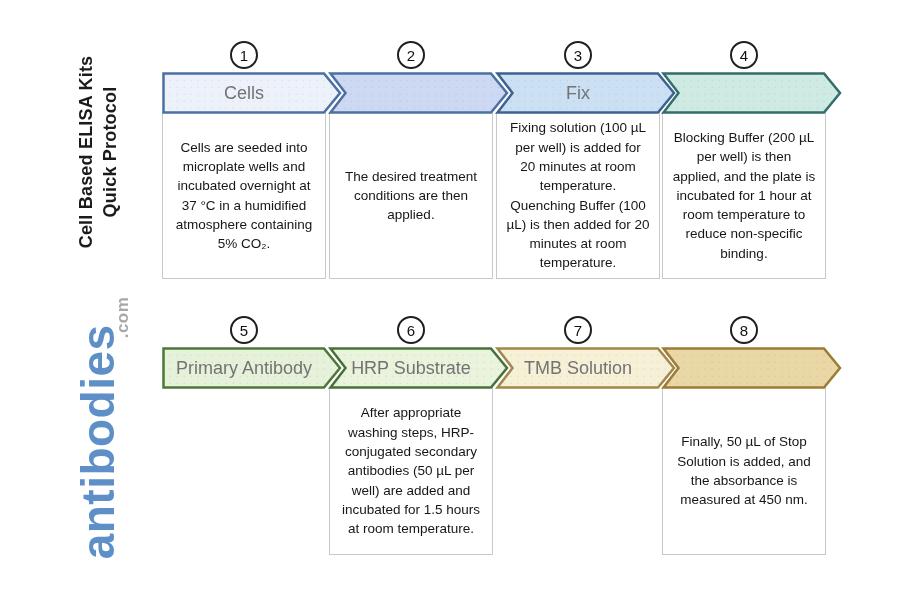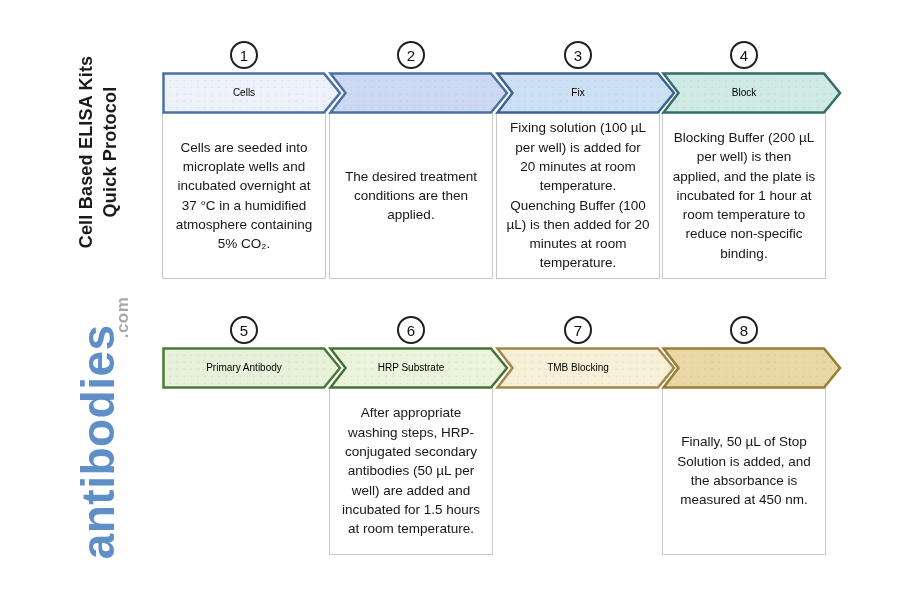--- a/index.html
+++ b/index.html
@@ -24,21 +24,21 @@
   .row1{top:41px;height:237px;}
   .row2{top:316px;height:240px;}
   .c0{left:162px;} .c1{left:329px;} .c2{left:496px;} .c3{left:662px;}
 
   .num{position:absolute;top:0;left:68px;width:28px;height:28px;border:2px solid #1f1f1f;
        border-radius:50%;background:#fff;display:flex;align-items:center;justify-content:center;
        font-size:15px;color:#111;box-sizing:border-box;z-index:4;}
 
   .arrow{position:absolute;top:31px;left:0;width:180px;height:42px;overflow:visible;z-index:2;}
   .label{position:absolute;top:31px;left:0;width:164px;height:54px;line-height:42px;
-         text-align:center;font-size:10px;color:#000000;z-index:3;}
+         text-align:center;font-size:18px;color:#737373;z-index:3;}
 
   .box{position:absolute;top:71px;left:0;width:164px;border:1.5px solid #c9c9c9;background:#fff;
        display:flex;align-items:center;justify-content:center;padding:6px 9px;
        box-sizing:border-box;z-index:1;}
   .row1 .box{height:167px;}
   .row2 .box{height:168px;}
   .box p{margin:0;text-align:center;font-size:13.5px;line-height:1.43;color:#161616;}
 </style>
 </head>
 <body>
@@ -104,21 +104,20 @@
   </div>
 
   <div class="step row1 c3">
     <div class="num">
         <span>4</span>
       </div>
     <svg class="arrow" viewBox="0 0 180 42">
       <polygon points="1.5,1.5 162,1.5 178,21 162,40.5 1.5,40.5 16.5,21" stroke-width="2.5" fill="#cfeae3" stroke="#336e6b"></polygon>
       <polygon points="1.5,1.5 162,1.5 178,21 162,40.5 1.5,40.5 16.5,21" fill="url(#dotpat)" stroke="none"></polygon>
     </svg>
-    <div class="label">Block</div>
     <div class="box">
       <p>Blocking Buffer (200 µL per well) is then applied, and the plate is incubated for 1 hour at room temperature to reduce non-specific binding.</p>
     </div>
   </div>
 
   <div class="step row2 c0">
     <div class="num">
         <span>5</span>
       </div>
     <svg class="arrow" viewBox="0 0 180 42">
@@ -143,21 +142,21 @@
   </div>
 
   <div class="step row2 c2">
     <div class="num">
         <span>7</span>
       </div>
     <svg class="arrow" viewBox="0 0 180 42">
       <polygon points="1.5,1.5 162,1.5 178,21 162,40.5 1.5,40.5 16.5,21" stroke-width="2.5" fill="#f6f1d6" stroke="#a3864a"></polygon>
       <polygon points="1.5,1.5 162,1.5 178,21 162,40.5 1.5,40.5 16.5,21" fill="url(#dotpat)" stroke="none"></polygon>
     </svg>
-    <div class="label">TMB Blocking</div>
+    <div class="label">TMB Solution</div>
   </div>
 
   <div class="step row2 c3">
     <div class="num">
         <span>8</span>
       </div>
     <svg class="arrow" viewBox="0 0 180 42">
       <polygon points="1.5,1.5 162,1.5 178,21 162,40.5 1.5,40.5 16.5,21" stroke-width="2.5" fill="#e9d8a6" stroke="#9a7d33"></polygon>
       <polygon points="1.5,1.5 162,1.5 178,21 162,40.5 1.5,40.5 16.5,21" fill="url(#dotpat)" stroke="none"></polygon>
     </svg>

